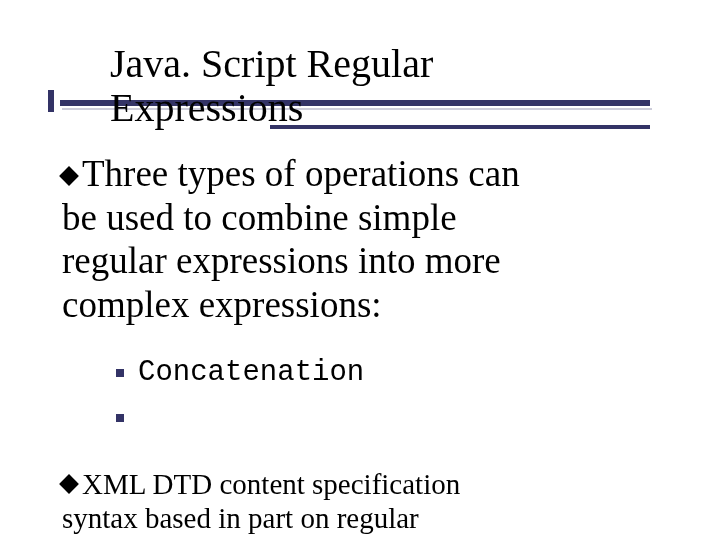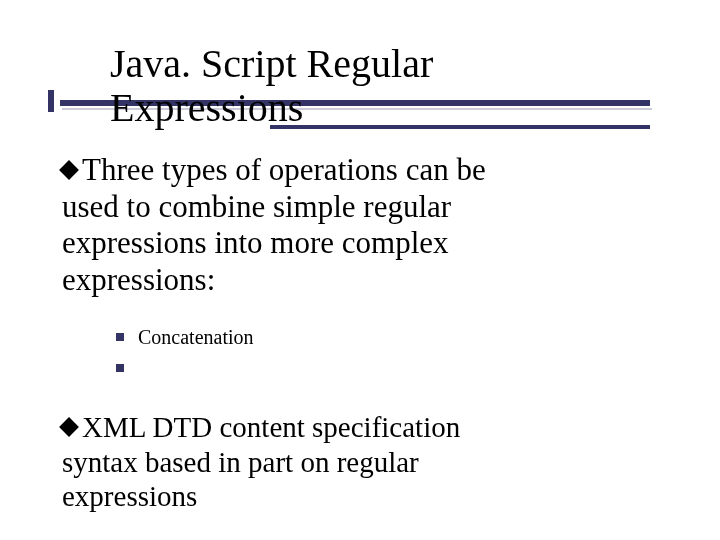--- a/index.html
+++ b/index.html
@@ -61,42 +61,43 @@
     height: 22px;
     background: #333366;
   }
   .body {
     position: absolute;
     top: 152px;
     left: 62px;
     right: 50px;
   }
   .p1 {
-    font-size: 31px;
+    font-size: 37px;
     line-height: 1.18;
     margin: 0 0 24px 0;
   }
   .diamond {
     display: inline-block;
     width: 14px;
     height: 14px;
     background: #000;
     transform: rotate(45deg);
     margin-right: 6px;
     position: relative;
     top: -3px;
   }
   .sublist {
     margin: 0 0 26px 54px;
     padding: 0;
     list-style: none;
   }
   .sublist li {
-    font-size: 20px;
+    font-size: 29px;
     line-height: 1.55;
+    font-family: Liberation Mono, monospace;
   }
   .sq {
     display: inline-block;
     width: 8px;
     height: 8px;
     background: #333366;
     margin-right: 14px;
     position: relative;
     top: -3px;
   }

